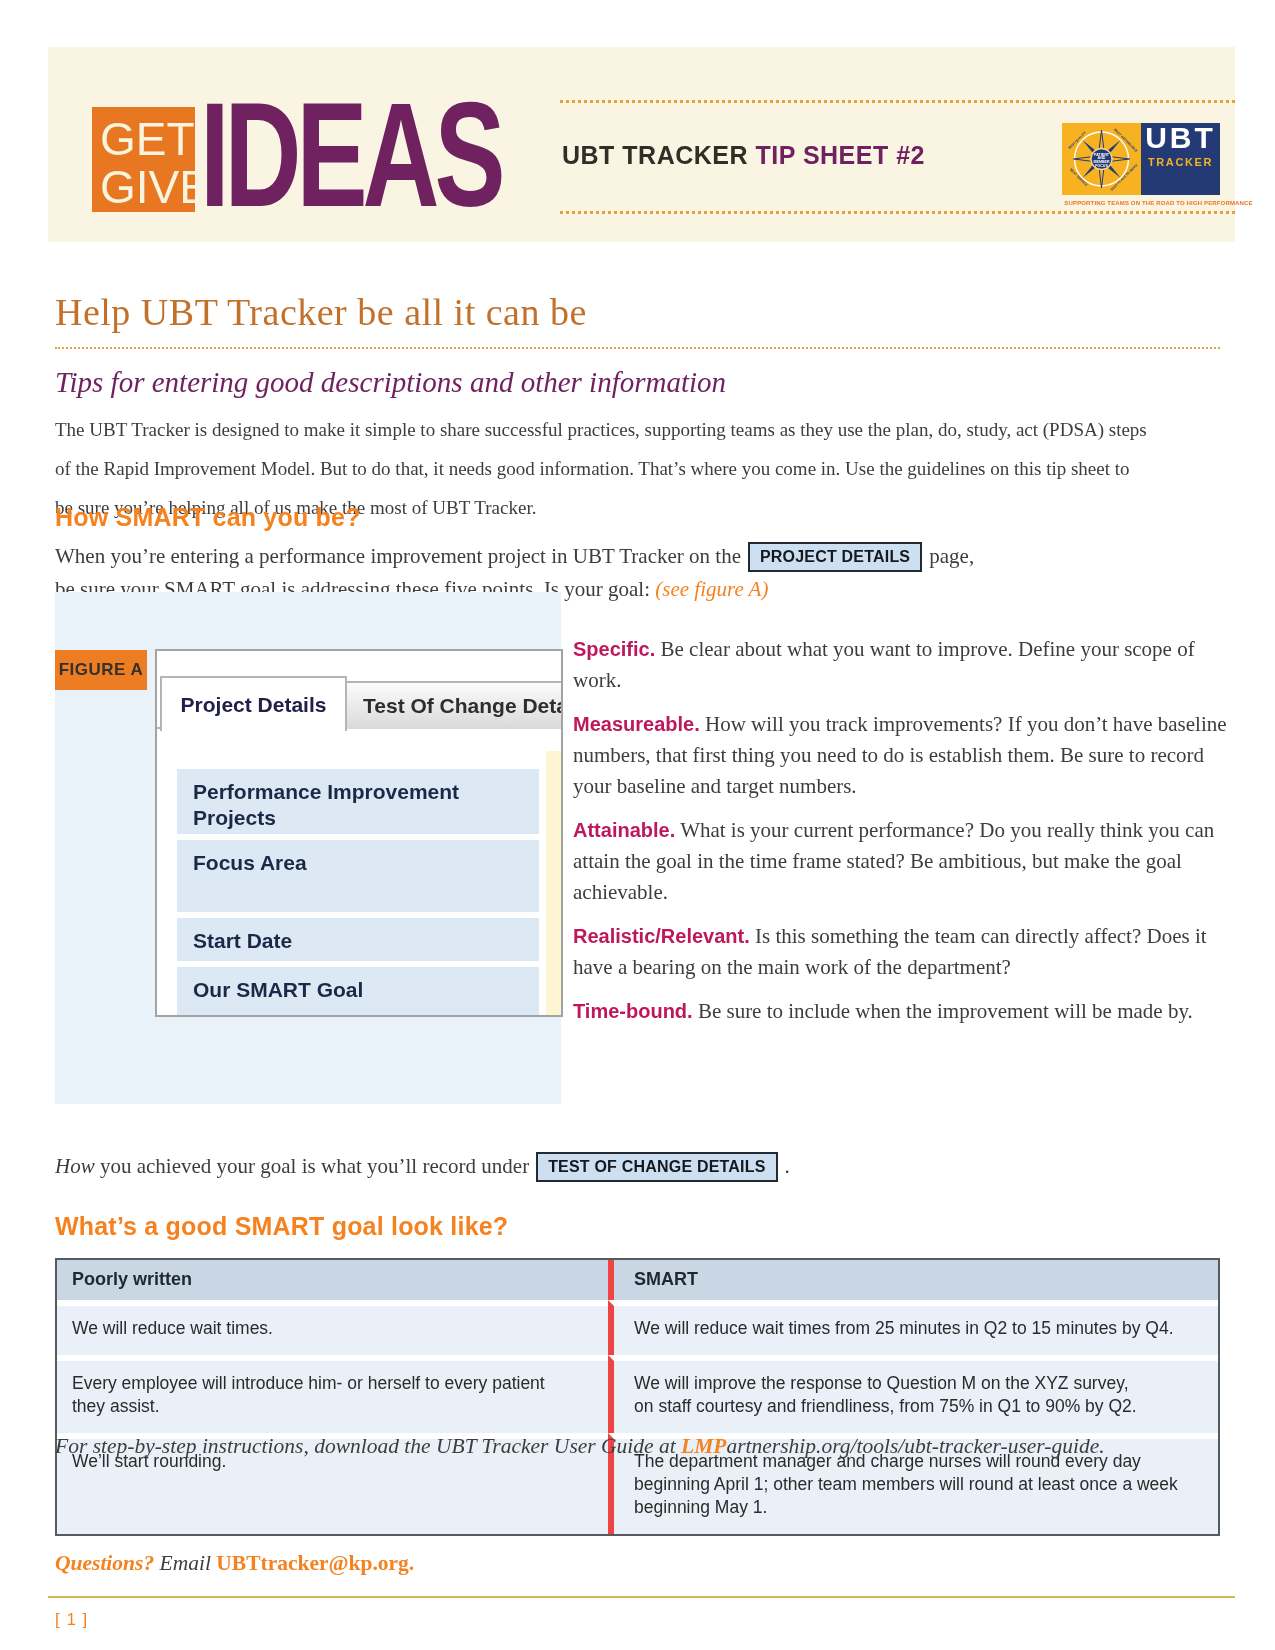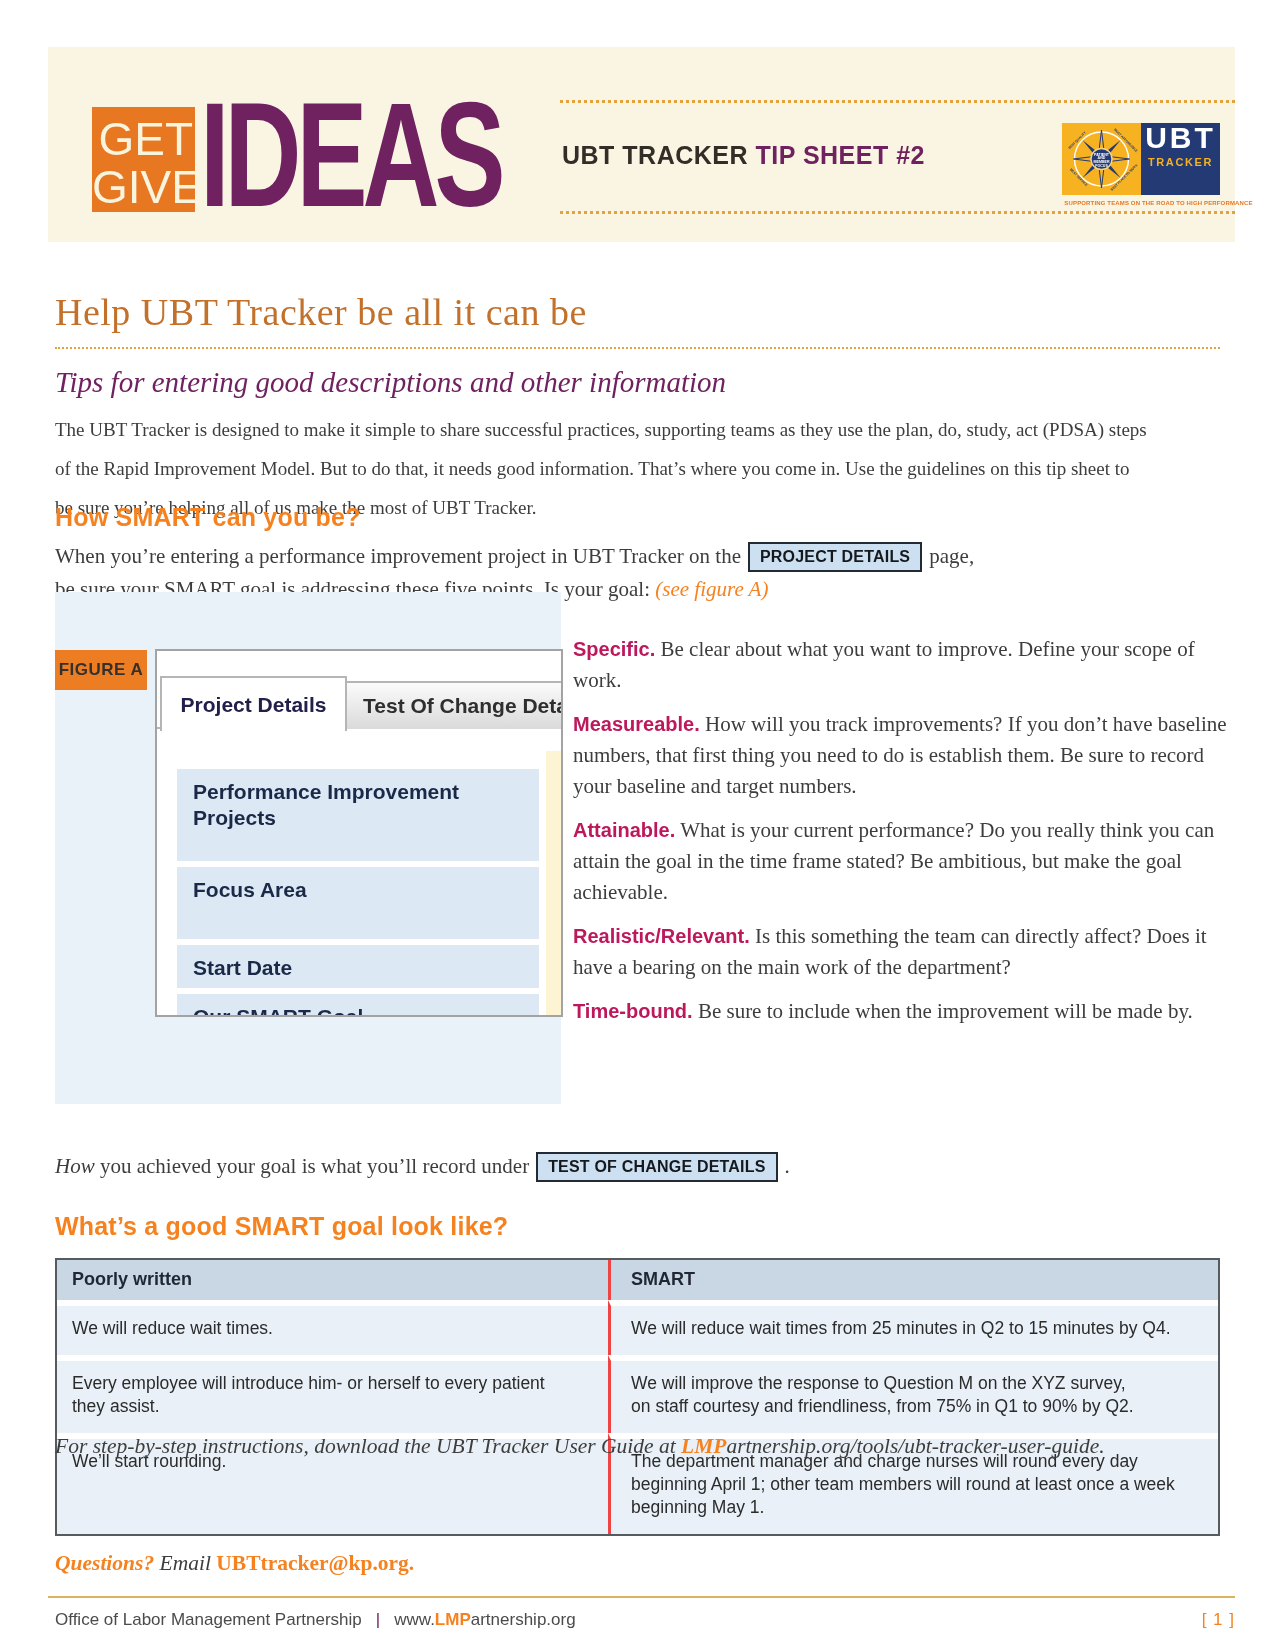--- a/index.html
+++ b/index.html
@@ -3,21 +3,21 @@
 <meta charset="utf-8">
 <style>
   * { margin:0; padding:0; box-sizing:border-box; }
   html,body { background:#ffffff; }
   .page { position:relative; width:1275px; height:1650px; background:#ffffff; overflow:hidden;
           font-family:"Liberation Serif", serif; color:#3d3d3d; }
 
   
   .band { position:absolute; left:48px; top:47px; width:1187px; height:195px; background:#f9f5e2; }
   .gg { position:absolute; left:44px; top:60px; width:103px; height:105px; background:#e87722;
-        overflow:hidden; text-align:right; padding:8px 2px 0 0;
+        overflow:hidden; text-align:right; padding:8px 2px 0 8px;
         font-family:"Liberation Sans", sans-serif; font-weight:400; font-size:46px; line-height:48px;
         color:#f8f4de; letter-spacing:0; }
   .ideas { position:absolute; left:152px; top:34px; font-family:"Liberation Sans", sans-serif;
            font-weight:700; font-size:148px; line-height:148px; color:#6f2160; letter-spacing:-7px;
            transform:scaleX(0.72); transform-origin:left top; white-space:nowrap; }
   .hr-right { position:absolute; left:512px; right:0; top:53px; height:114px;
               border-top:3px dotted #e2a33d; border-bottom:3px dotted #e2a33d; }
   .tip-title { position:absolute; left:2px; top:38px; font-family:"Liberation Sans", sans-serif;
                font-size:25px; font-weight:700; letter-spacing:0.5px; white-space:nowrap; }
   .tt-b { color:#332d28; }
@@ -67,40 +67,40 @@
                 align-items:center; justify-content:center; z-index:2; }
   .tab-inactive { position:absolute; left:182px; top:30px; width:320px; height:48px;
                   background:linear-gradient(#fbfbfb,#dadada); border:2px solid #b5b5b5;
                   border-bottom:none; color:#2e2e2e; display:flex; align-items:center;
                   padding-left:22px; white-space:nowrap; overflow:hidden; }
   .fig-rows { margin:22px 22px 0 20px; }
   .frow { background:#dce9f5; color:#1b2948; font-family:"Liberation Sans", sans-serif;
           font-weight:700; font-size:21px; line-height:26px; padding:10px 12px 0 16px;
           margin-bottom:6px; overflow:hidden; }
   .frow span { display:block; max-width:300px; }
-  .frow-0 { height:92px;margin-top:40px; } .frow-1 { height:72px; } .frow-2 { height:43px; } .frow-3 { height:70px; }
+  .frow-0 { height:65px;margin-top:40px; } .frow-1 { height:72px; } .frow-2 { height:43px; } .frow-3 { height:70px; }
   .fig-yellow { position:absolute; right:0; top:100px; bottom:0; width:15px; background:#fcf4d3; }
 
   
   .bullets { position:absolute; left:573px; top:634px; width:655px; font-size:21px; line-height:31px; }
   .bullet { margin-bottom:13px; }
   .blab { font-family:"Liberation Sans", sans-serif; font-weight:700; color:#be185d; font-size:20px; }
 
   .achieved { position:absolute; left:55px; top:1150px; width:1140px; font-size:21px; line-height:33px; }
 
   
   .goal-table { position:absolute; left:55px; top:1258px; width:1165px; border-collapse:separate;
                 border-spacing:0; border:2px solid #565b60; font-family:"Liberation Sans", sans-serif; }
   .goal-table col.c1 { width:553px; } .goal-table col.c2 { width:612px; }
   .goal-table th { background:#c9d6e4; color:#1f2733; font-size:18px; font-weight:700;
                    text-align:left; padding:9px 15px 10px;margin-left:13px; }
   .goal-table td { background:#e9f0f7; color:#2b2b2b; font-size:17.5px; line-height:23px;
                    padding:11px 15px 15px; vertical-align:top; white-space:pre-line;
                    border-top:6px solid #ffffff; }
-  .goal-table th.c2, .goal-table td.c2 { border-left:3px solid #ef4444;padding-left:20px; }
+  .goal-table th.c2, .goal-table td.c2 { border-left:6px solid #ef4444;padding-left:20px; }
   .goal-table tr.r1 td { height:55px; } .goal-table tr.r2 td { height:78px; }
 
   
   .f-instr { position:absolute; left:55px; top:1434px; font-size:21.5px; font-style:italic; }
   .lmp { color:#f5821f; font-weight:700; }
   .f-q { position:absolute; left:55px; top:1551px; font-size:21.5px; }
   .f-q .q { color:#f5821f; font-weight:700; font-style:italic; }
   .f-q .email { color:#f5821f; font-weight:700; }
   .goldrule { position:absolute; left:48px; top:1596px; width:1187px; height:0;
               border-top:2px solid #d8b45c; }
@@ -248,19 +248,16 @@
     </table>
 
   <p class="f-instr">
     <span>For step-by-step instructions, download the UBT Tracker User Guide at </span><b class="lmp">LMP</b><span>artnership.org/tools/ubt-tracker-user-guide.</span>
   </p>
   <p class="f-q">
     <b class="q">Questions?</b><i> Email </i><b class="email">UBTtracker@kp.org.</b>
   </p>
   <div class="goldrule"></div>
   <div class="bottom">
-    <div class="b-left">
-      <span>Office of Labor Management Partnership</span><span class="pbar">|</span><span><span>www.</span><b class="lmp-s">LMP</b><span>artnership.org</span></span>
-    </div>
     <div class="pagenum">[ 1 ]</div>
   </div>
 
 </div>
 
 </body></html>

